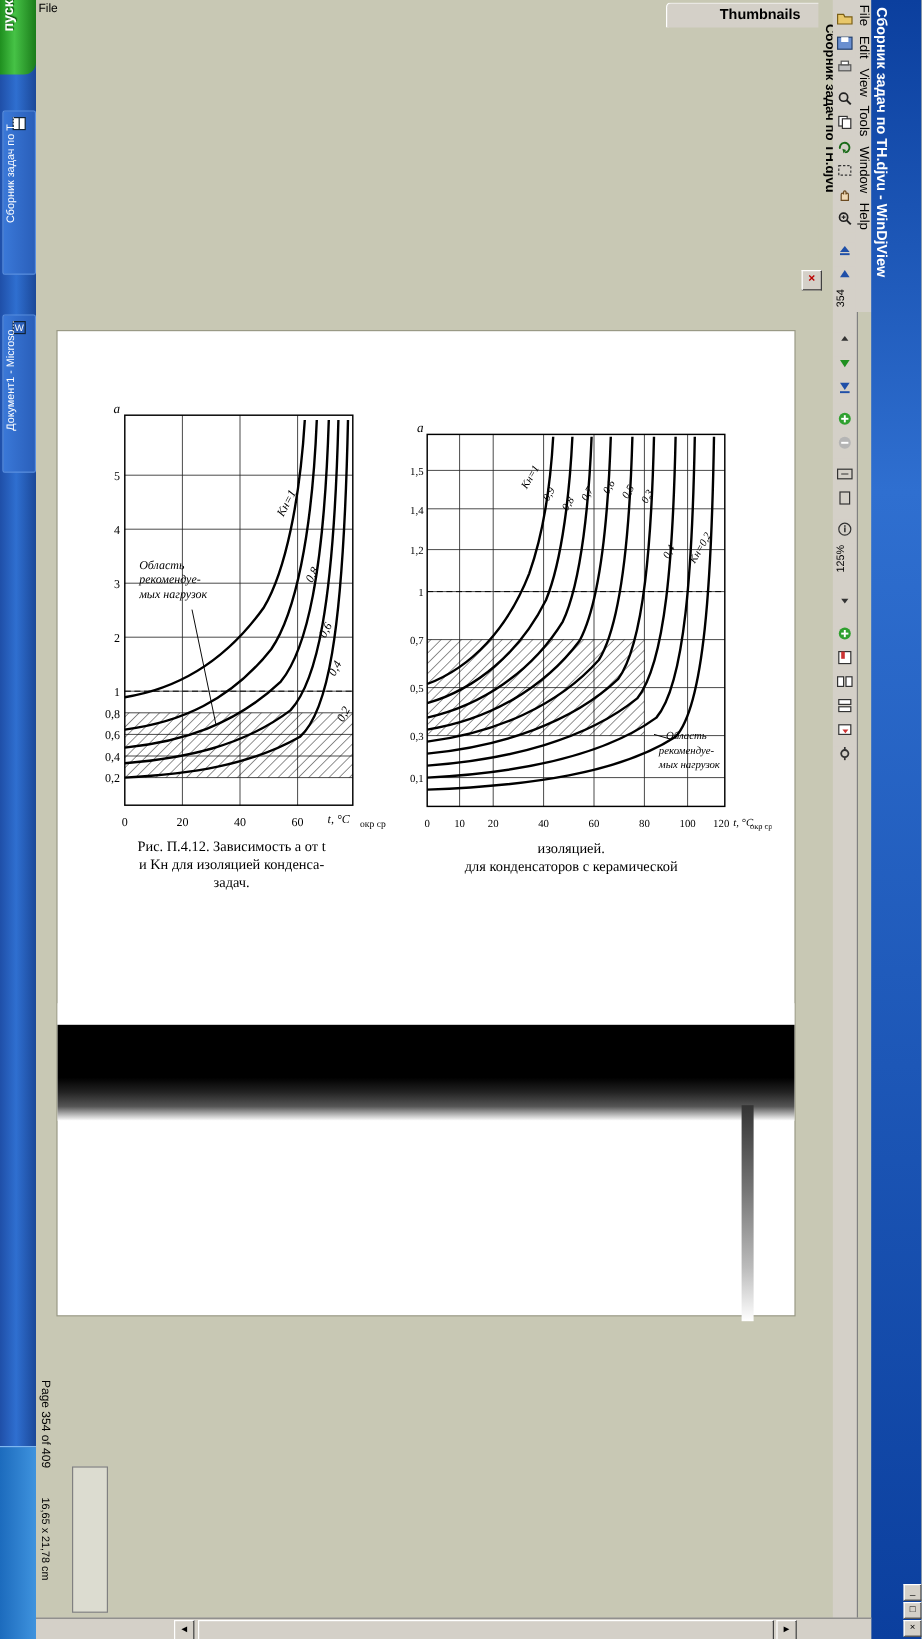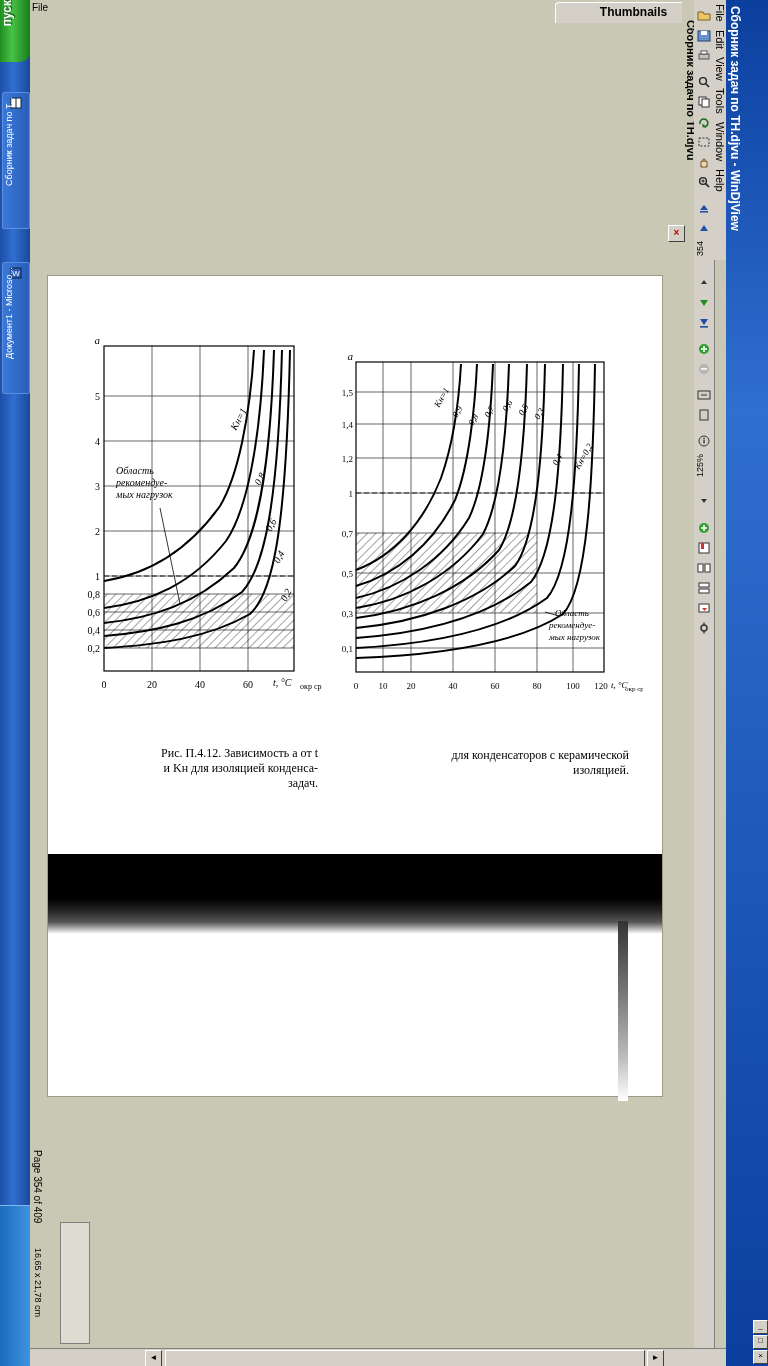--- a/index.html
+++ b/index.html
@@ -83,21 +83,21 @@
   #pagestat span{writing-mode:vertical-rl;font-size:10px;white-space:nowrap;}
   #sizestat{position:absolute;left:33px;top:1248px;}
   #sizestat span{writing-mode:vertical-rl;font-size:9px;white-space:nowrap;}
   #kbstat{position:absolute;left:60px;top:1285px;}
   #kbstat span{writing-mode:vertical-rl;font-size:9px;white-space:nowrap;}
   #minipanel{position:absolute;left:60px;top:1222px;width:28px;height:120px;
              background:#dcdcd0;border:1px solid #808080;}
 
   
   .figwrap{position:absolute;}
-  .cap{font-family:"Liberation Serif",serif;font-size:12px;text-align:right;line-height:15px;margin-top:48px;}
+  .cap{font-family:"Liberation Serif",serif;font-size:12px;text-align:center;line-height:15px;}
   #blackband{position:absolute;left:0;top:578px;width:614px;height:80px;
         background:linear-gradient(180deg,#000 0%,#000 55%,#222 70%,#555 85%,#fff 100%);}
   #blackband2{position:absolute;left:0;top:560px;width:614px;height:18px;background:#fff;}
   #smear{position:absolute;left:570px;top:645px;width:10px;height:180px;
         background:linear-gradient(180deg,#333,#777 40%,#bbb 75%,#fff);}
 </style>
 </head>
 <body>
 
 <div class="abs" id="docwin">
@@ -279,22 +279,22 @@
           <text x="172" y="341">60</text>
           <text x="214" y="341">80</text>
           <text x="250" y="341">100</text>
           <text x="278" y="341">120</text>
         </g>
         <text x="288" y="340" font-family="Liberation Serif, serif" font-size="9" font-style="italic">t, °C</text>
         <text x="302" y="343" font-family="Liberation Serif, serif" font-size="7">окр ср</text>
       </svg>
 
       <div class="cap" style="position:absolute;left:0;top:352px;width:306px;">
+        <div>изоляцией.</div>
         <div>для  конденсаторов  с  керамической</div>
-        <div>изоляцией.</div>
       </div>
     </div>
 
     <div id="blackband2"></div>
     <div id="blackband"></div>
     <div id="smear"></div>
   </div>
 </div>
 
 <div class="abs" id="toolcol">

